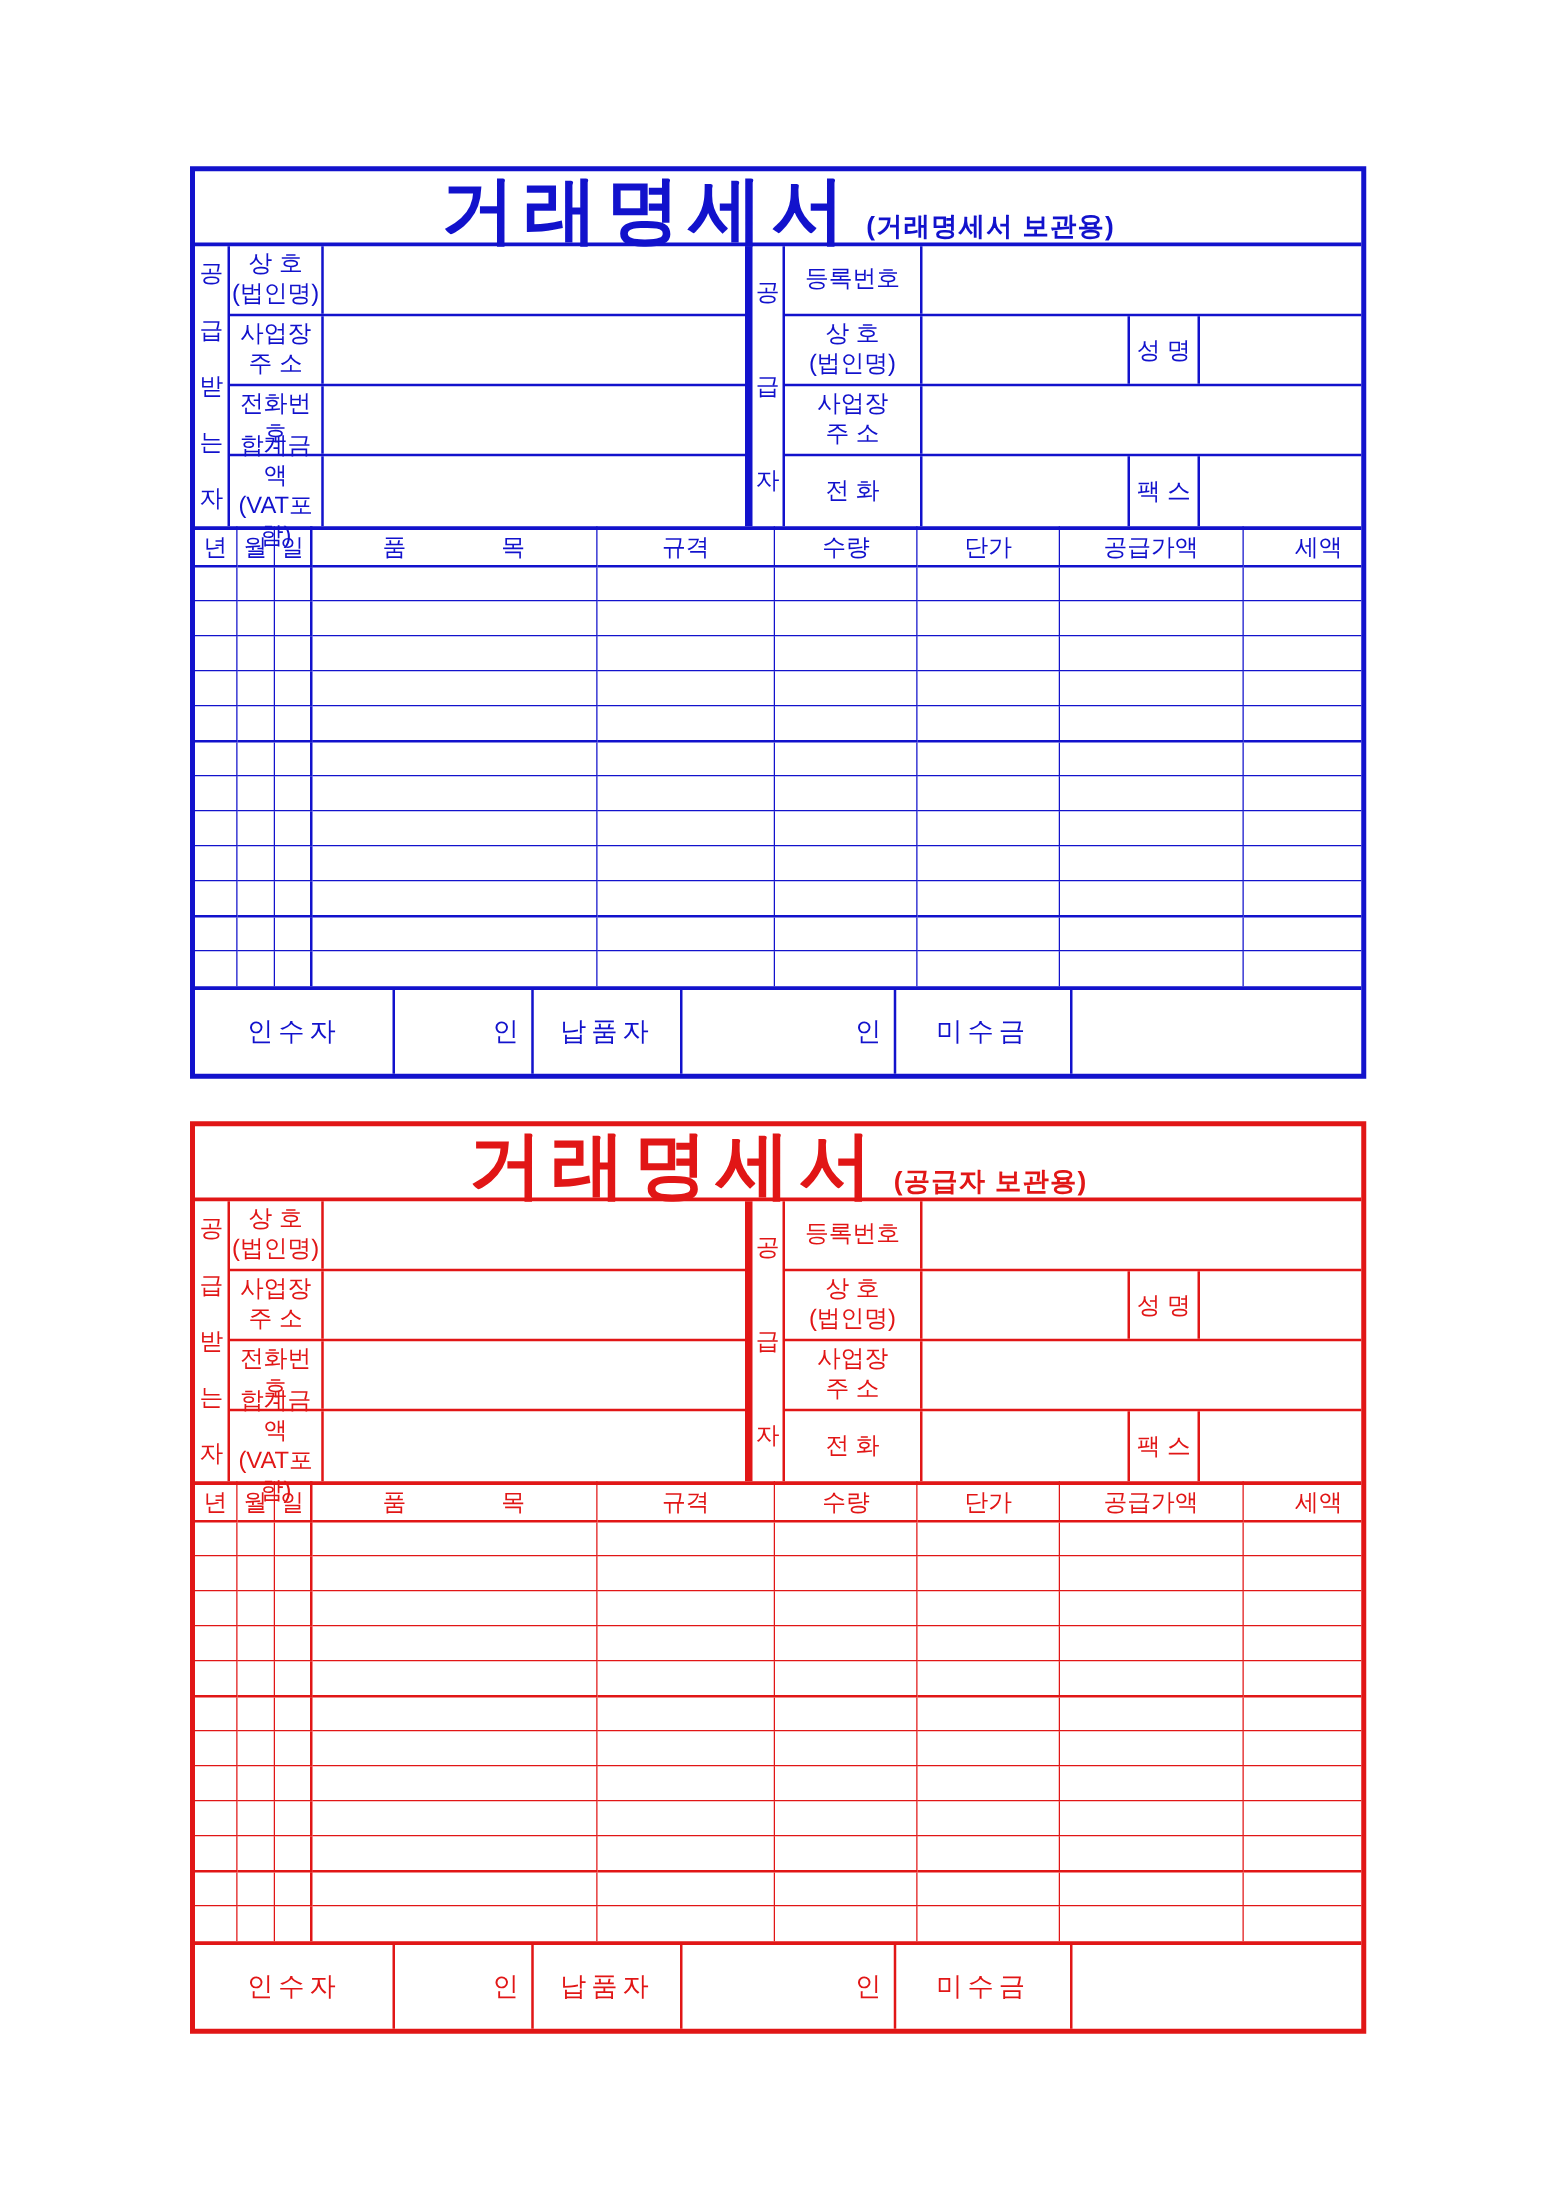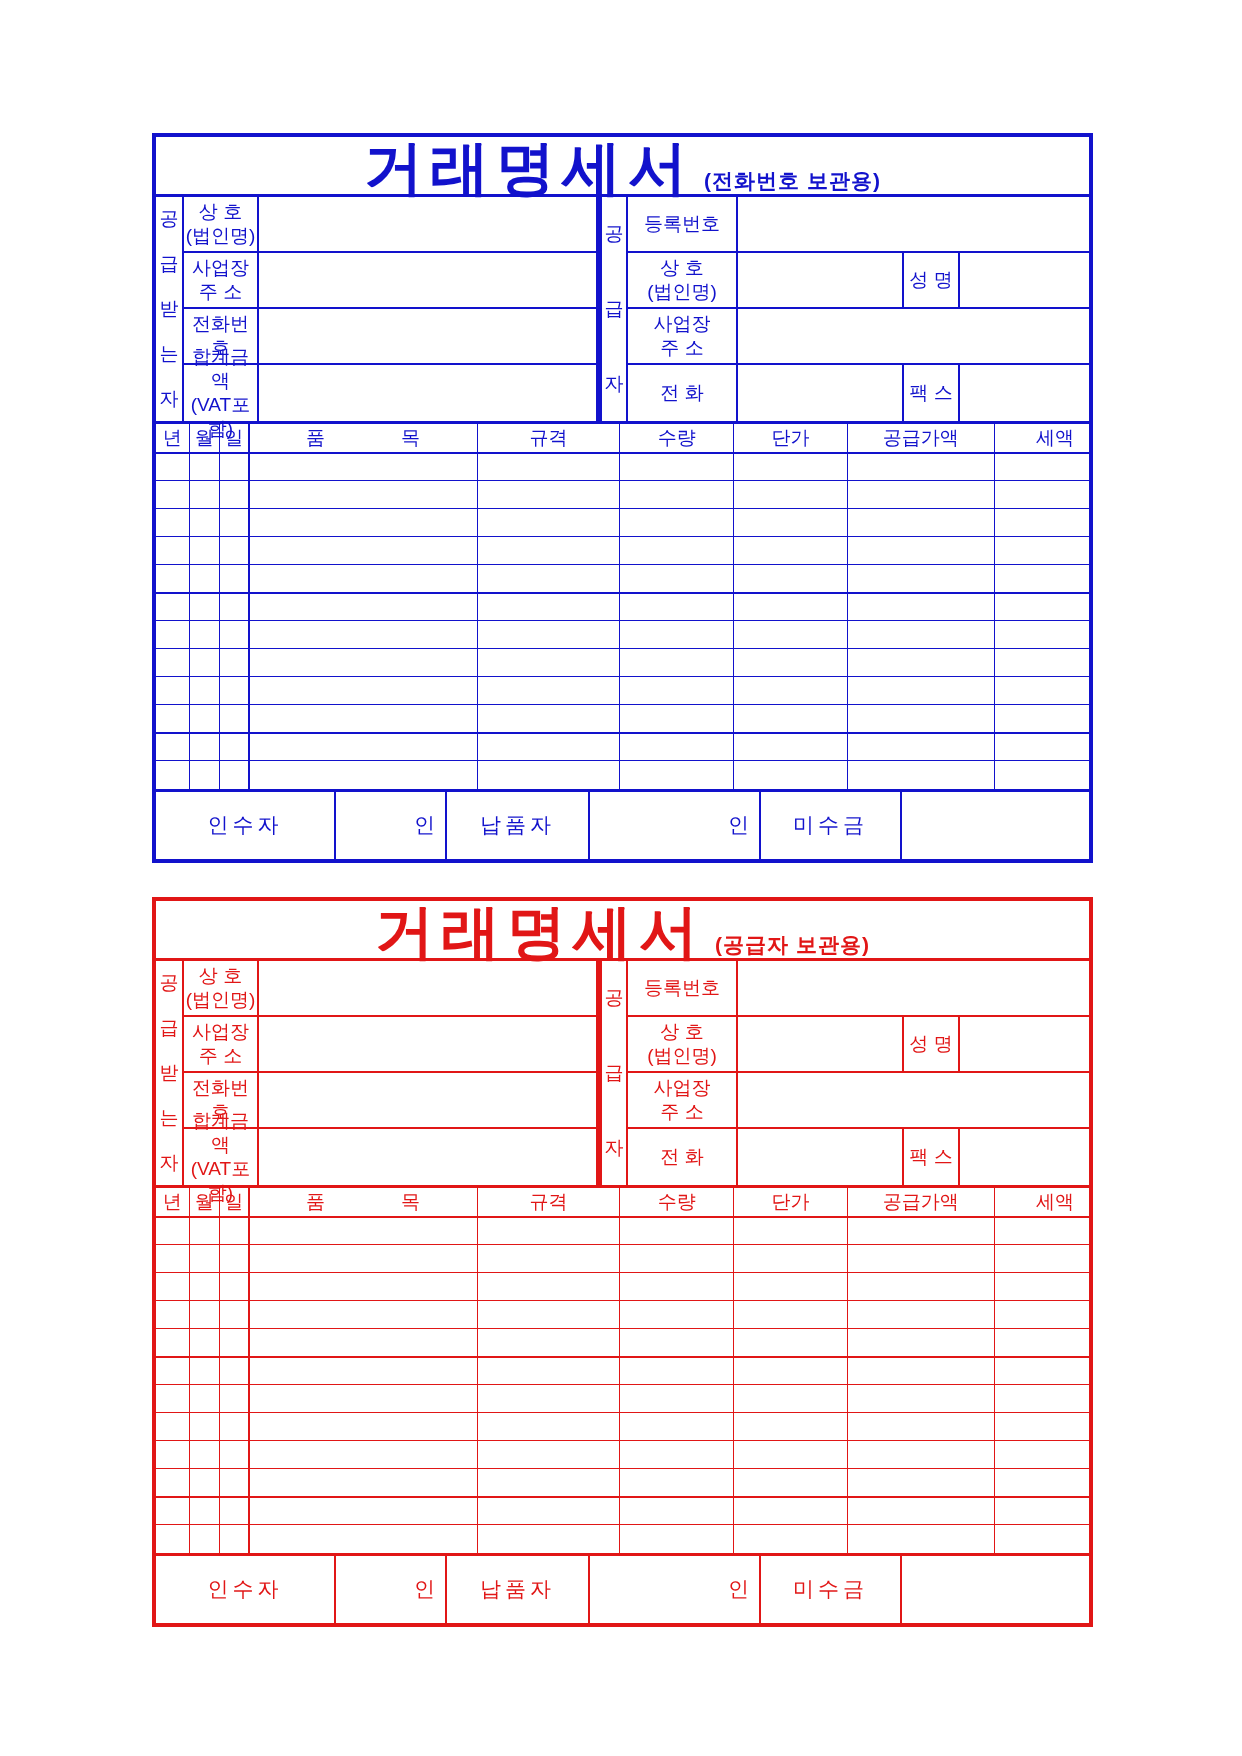--- a/index.html
+++ b/index.html
@@ -49,33 +49,33 @@
   table.items th:last-child, table.items td:last-child { border-right: 0; padding-left: 26px; }
   table.items th:nth-child(3), table.items td:nth-child(3) { border-right: 2px solid var(--c); }
   table.items tr.group-end td { border-bottom: 2px solid var(--c); }
   table.items tbody tr:last-child td { border-bottom: 0; }
 
   
   .footer { height: 70px; border-top: 3px solid var(--c); display: flex; align-items: stretch; }
   .fc { display: flex; align-items: center; justify-content: center;
     font-size: 21px; letter-spacing: 4px; border-right: 2px solid var(--c); }
   .fc.seal { justify-content: flex-end; padding-right: 10px; letter-spacing: 0; }
-  .fc.w1 { width: 180px; } .fc.w2 { width: 111px; } .fc.w3 { width: 143px; }
+  .fc.w1 { width: 160px; } .fc.w2 { width: 111px; } .fc.w3 { width: 119px; }
   .fc.w4 { width: 171px; } .fc.w5 { width: 141px; }
   .fc.last { flex: 1; border-right: 0; }
 </style>
 </head>
 <body>
 
 <div class="page">
   <div class="form-slot top" style="--c: #1212cc;">
   <div class="form">
     <div class="title-row">
       <span class="title">거래명세서</span>
-      <span class="subtitle">(전화번호 보관용)</span>
+      <span class="subtitle">(거래명세서 보관용)</span>
     </div>
 
     <div class="info">
       <div class="half left">
         <div class="vlabel">
               <span>공</span>
               <span>급</span>
               <span>받</span>
               <span>는</span>
               <span>자</span>

